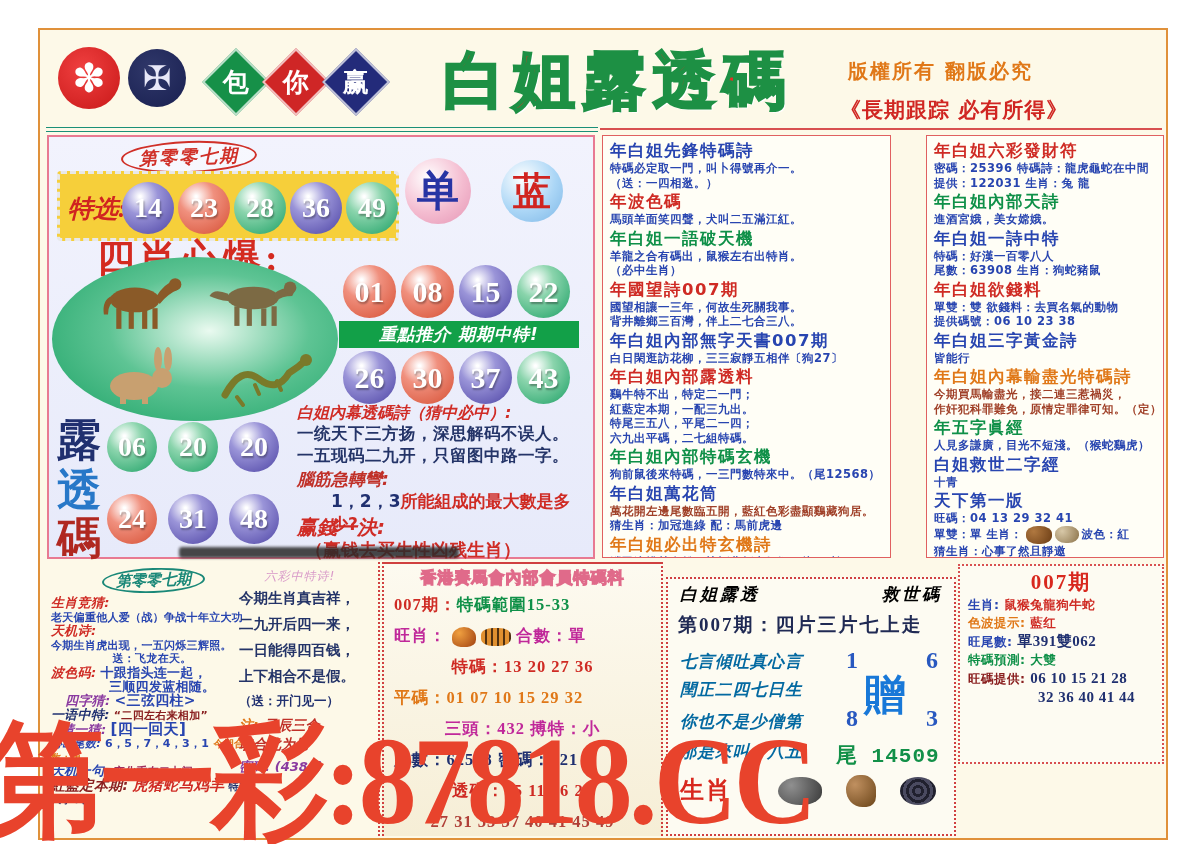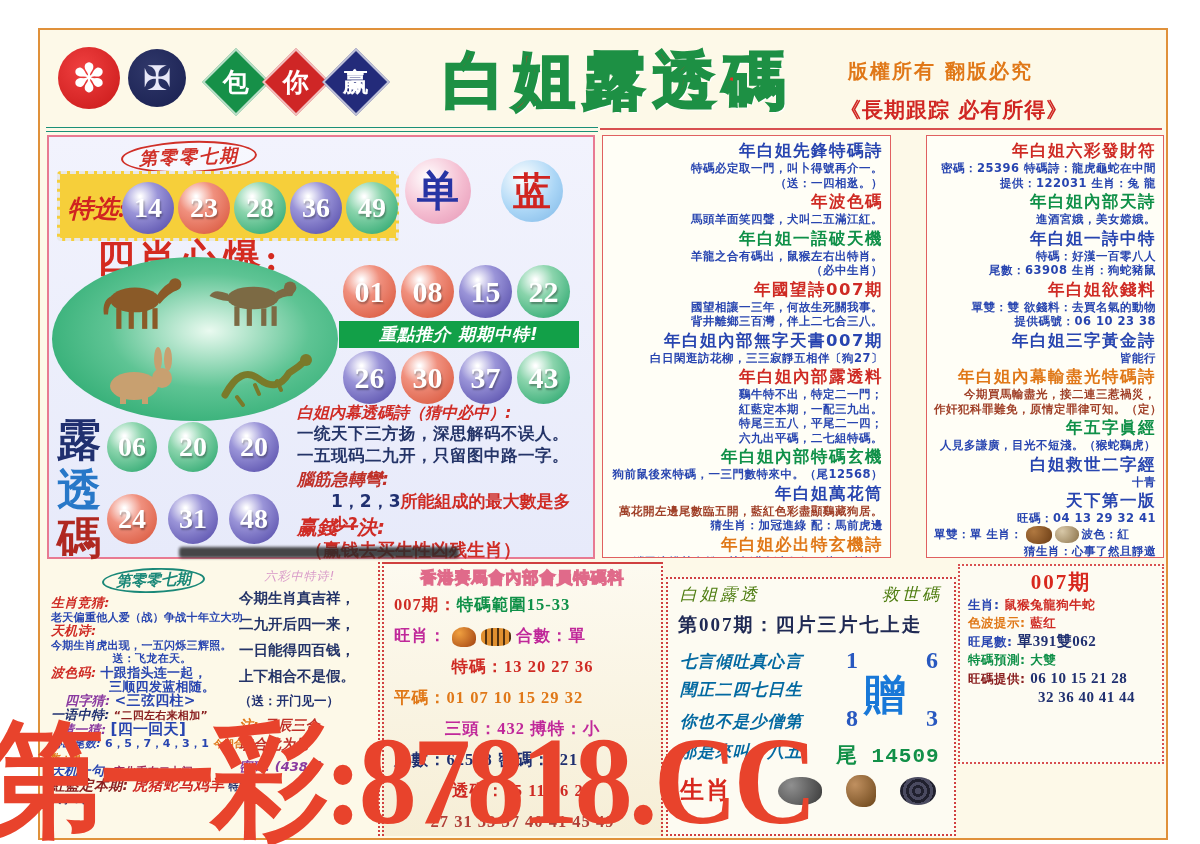--- a/index.html
+++ b/index.html
@@ -75,21 +75,21 @@
   #brain-line{position:absolute;left:246px;top:353px;font-size:17px;font-weight:bold;margin-left:36px;}
   #win-title{position:absolute;left:248px;top:377px;font-size:20px;font-weight:900;font-style:italic;color:#d02c26;}
   #win-line{position:absolute;left:256px;top:401px;font-size:18px;font-weight:bold;color:#d02c26;}
   #redacted{position:absolute;left:130px;top:410px;width:280px;height:11px;background:#2a2a2a;
             filter:blur(1.5px);border-radius:3px;opacity:.85;}
   
   .col{position:absolute;top:105px;height:423px;background:#fffef6;border:1px solid #e06060;
        padding:5px 7px;box-sizing:border-box;overflow:hidden;}
   #mid-col{left:562px;width:289px;}
   #right-col{left:886px;width:238px;}
-  .sec{margin-bottom:2px;text-align:right;}
+  .sec{margin-bottom:2px;}
   .sec-t{font-size:16.5px;font-weight:bold;letter-spacing:1.5px;line-height:20px;white-space:nowrap;}
   .sec-l{font-size:11.5px;font-weight:bold;line-height:14.5px;letter-spacing:0.5px;color:#2845b0;white-space:nowrap;}
   .iconline{display:flex;align-items:center;gap:3px;}
   
   .bpanel{position:absolute;box-sizing:border-box;}
   #panel-a{left:7px;top:532px;width:333px;height:274px;border-right:2px dotted #d04040;}
   #panel-a .stamp2{position:absolute;left:55px;top:6px;border:2px solid #1a8878;border-radius:50%;
         color:#1a8878;font-size:15px;font-weight:bold;font-style:italic;padding:1px 12px;transform:rotate(-2deg);}
   .pa-left{position:absolute;left:4px;top:34px;width:202px;}
   .pa-row{font-size:11px;line-height:13.5px;font-weight:bold;color:#2845b0;letter-spacing:0.3px;}
@@ -111,21 +111,21 @@
   .chip{display:inline-block;vertical-align:middle;}
   .chip-rooster{width:24px;height:20px;border-radius:55% 55% 40% 40%;background:radial-gradient(circle at 30% 30%,#f0a040,#a04010);}
   .chip-tiger{width:30px;height:18px;border-radius:40%;background:repeating-linear-gradient(90deg,#e09030 0 4px,#503010 4px 6px);}
   .chip-boar{width:44px;height:28px;border-radius:50% 45% 45% 50%;background:radial-gradient(circle at 30% 30%,#909090,#383838);}
   .chip-monkey{width:30px;height:32px;border-radius:50% 50% 35% 60%;background:radial-gradient(circle at 30% 30%,#c09060,#6a4418);}
   .chip-snake{width:36px;height:28px;border-radius:50%;background:repeating-radial-gradient(circle at 50% 50%,#4a4a60 0 3px,#20202e 3px 6px);}
   .chip-cow{width:26px;height:18px;border-radius:45%;background:radial-gradient(circle at 30% 30%,#b07840,#6a3c14);}
   .chip-goat{width:24px;height:17px;border-radius:45%;background:radial-gradient(circle at 30% 30%,#d8c8a8,#8a7248);}
   #panel-d{left:626px;top:547px;width:290px;height:259px;border:2px dotted #d04040;background:#fdfbf2;}
   .pd-hdr{display:flex;justify-content:space-between;padding:4px 12px 0 12px;
-          font-size:17px;font-weight:normal;font-style:italic;color:#4d7c0f;letter-spacing:3px;}
+          font-size:17px;font-weight:bold;font-style:italic;color:#000000;letter-spacing:3px;}
   .pd-line1{margin-top:6px;padding-left:10px;font-size:19px;font-weight:bold;color:#202a54;
             font-family:"Liberation Serif",serif;letter-spacing:2px;white-space:nowrap;}
   .pd-poem{position:absolute;left:12px;font-size:16.5px;font-weight:bold;font-style:italic;color:#0369a1;
            letter-spacing:1px;white-space:nowrap;}
   .pd-num{position:absolute;font-size:24px;font-weight:bold;color:#2858c0;font-family:"Liberation Serif",serif;}
   #pd-gift{position:absolute;left:196px;top:88px;font-size:42px;font-weight:900;color:#1878d8;}
   #pd-tail{position:absolute;left:168px;top:162px;font-size:21px;font-weight:bold;color:#129048;
            font-family:Liberation Mono, monospace;letter-spacing:1px;}
   #pd-sx{position:absolute;left:12px;top:195px;font-size:24px;font-weight:900;color:#d8281e;letter-spacing:2px;}
   #pd-animals{position:absolute;left:110px;top:196px;display:flex;gap:24px;align-items:center;}

